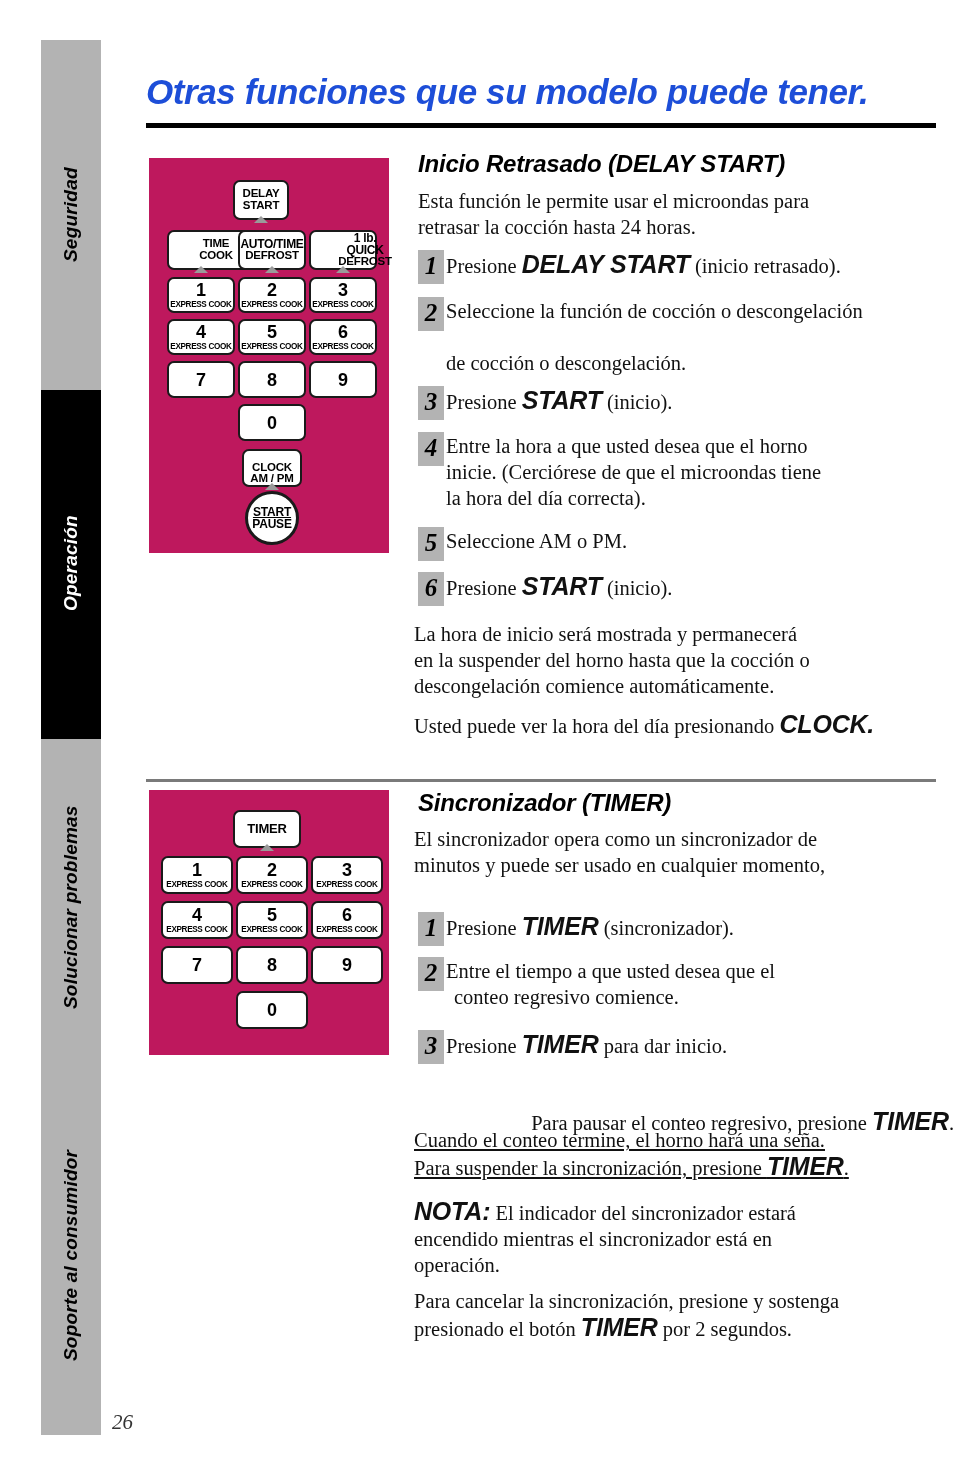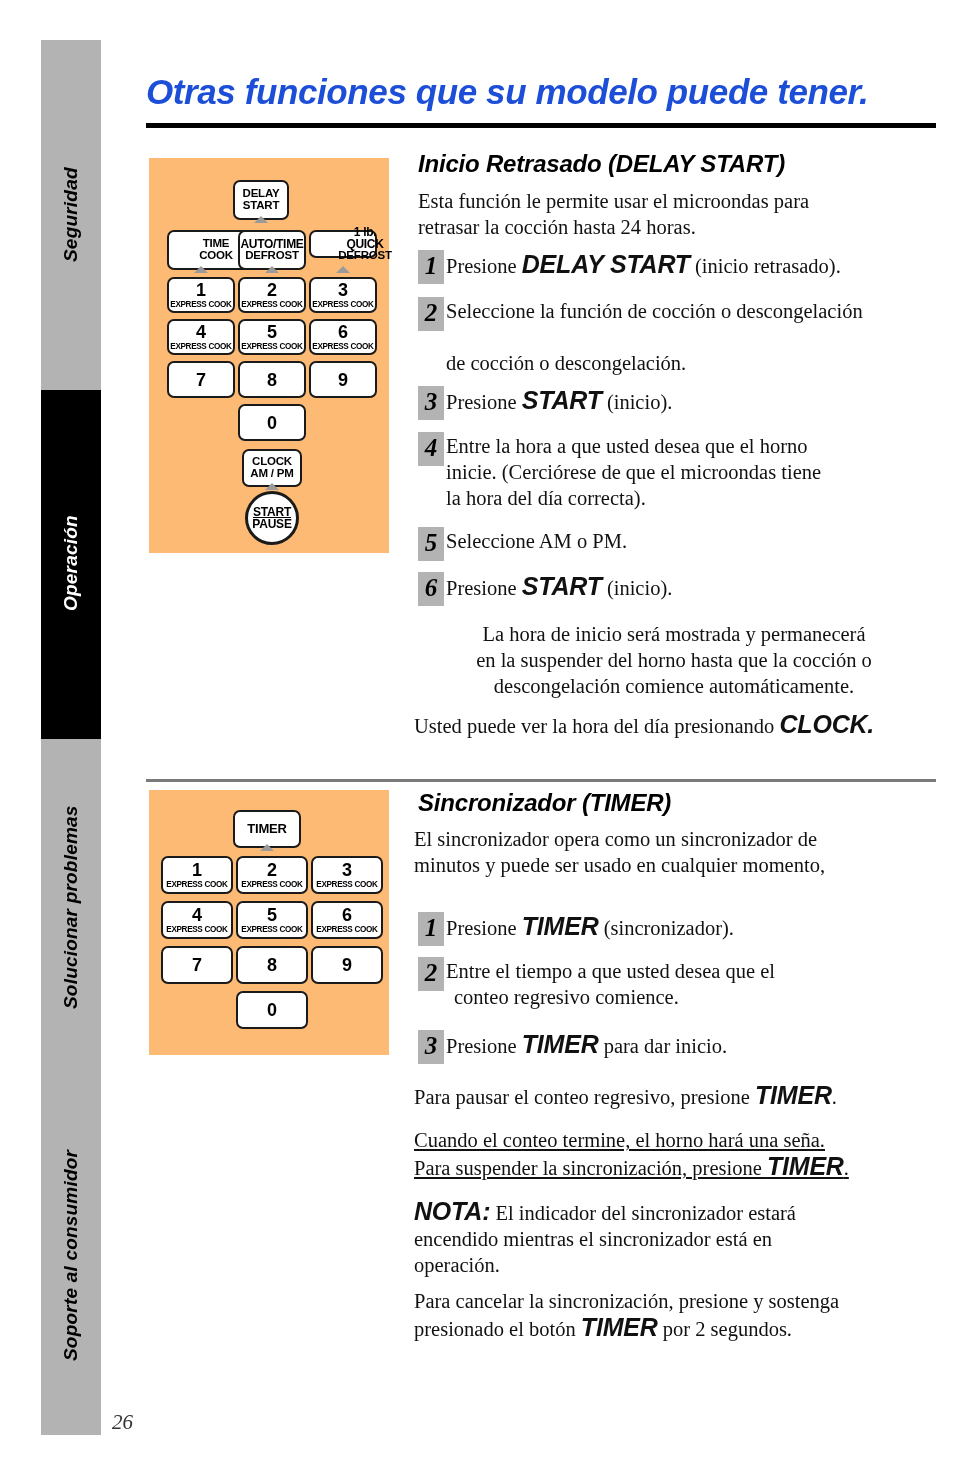--- a/index.html
+++ b/index.html
@@ -69,21 +69,21 @@
   .section-rule {
     position: absolute;
     left: 26px; top: 779px;
     width: 790px; height: 3px;
     background: #7a7a7a;
   }
 
   
   .panel {
     position: absolute;
-    background: #fdba74;
+    background: #be185d;
     text-decoration: underline;
   }
   .panel-1 { left: 29px; top: 158px; width: 240px; height: 395px; }
   .panel-2 { left: 29px; top: 790px; width: 240px; height: 265px; }
 
   .keypad { position: relative; width: 100%; height: 100%; }
 
   .key {
     position: absolute;
     background: #ffffff;
@@ -224,21 +224,21 @@
           <span class="k-bot">COOK</span>
         </div>
         <div class="ptr" style="left:45px; top:108px;"></div>
 
         <div class="key" style="left:89px; top:72px; width:68px; height:40px;">
           <span class="k-top k-one">AUTO/TIME</span>
           <span class="k-bot">DEFROST</span>
         </div>
         <div class="ptr" style="left:116px; top:108px;"></div>
 
-        <div class="key" style="left:160px; top:72px; width:68px; height:28px;padding-left:44px;">
+        <div class="key" style="left:160px; top:72px; width:68px; height:40px;padding-left:44px;">
           <span class="k-top k-one">1 lb. QUICK</span>
           <span class="k-bot">DEFROST</span>
         </div>
         <div class="ptr" style="left:187px; top:108px;"></div>
 
         <div class="key" style="left:18px; top:119px; width:68px; height:36px;">
           <span class="k-num">1</span>
           <span class="k-sub">EXPRESS COOK</span>
         </div>
         <div class="key" style="left:89px; top:119px; width:68px; height:36px;">
@@ -270,21 +270,21 @@
           <span class="k-num">8</span>
         </div>
         <div class="key" style="left:160px; top:203px; width:68px; height:37px;">
           <span class="k-num">9</span>
         </div>
 
         <div class="key" style="left:89px; top:246px; width:68px; height:37px;">
           <span class="k-num">0</span>
         </div>
 
-        <div class="key" style="left:93px; top:291px; width:60px; height:38px;">
+        <div class="key" style="left:93px; top:291px; width:60px; height:38px;justify-content:flex-end;">
           <span class="k-top">CLOCK</span>
           <span class="k-bot">AM / PM</span>
         </div>
         <div class="ptr" style="left:116px; top:325px;"></div>
 
         <div class="key round" style="left:96px; top:333px; width:54px; height:54px;">
           <span class="k-top">START</span>
           <span class="k-bot">PAUSE</span>
         </div>
 
@@ -380,21 +380,21 @@
     <div class="step" style="left:298px; top:527px; width:510px;">
       <div class="step-num">5</div>
       <div class="step-txt"><span>Seleccione AM o PM.</span></div>
     </div>
 
     <div class="step" style="left:298px; top:572px; width:510px;">
       <div class="step-num">6</div>
       <div class="step-txt"><span>Presione </span><span class="bold">START</span><span> (inicio).</span></div>
     </div>
 
-    <div class="para" style="left:294px; top:621px; width:520px;text-align:center;">
+    <div class="para" style="left:294px; top:621px; width:520px;">
       <span>La hora de inicio será mostrada y permanecerá</span><br>
       <span>en la suspender del horno hasta que la cocción o</span><br>
       <span>descongelación comience automáticamente.</span>
     </div>
 
     <div class="para" style="left:294px; top:711px; width:530px;">
       <span>Usted puede ver la hora del día presionando </span><span class="bold">CLOCK.</span>
     </div>
 
     <div class="sec-head" style="left:298px; top:789px;text-align:right;">Sincronizador (TIMER)</div>
@@ -415,21 +415,21 @@
         <span>Entre el tiempo a que usted desea que el</span><br>
         <span class="ind">conteo regresivo comience.</span>
       </div>
     </div>
 
     <div class="step" style="left:298px; top:1030px; width:510px;">
       <div class="step-num">3</div>
       <div class="step-txt"><span>Presione </span><span class="bold">TIMER</span><span> para dar inicio.</span></div>
     </div>
 
-    <div class="para" style="left:294px; top:1082px; width:540px;">
+    <div class="para" style="left:294px; top:1108px; width:540px;text-align:right;">
       <span>Para pausar el conteo regresivo, presione </span><span class="bold">TIMER</span><span>.</span>
     </div>
 
     <div class="para" style="left:294px; top:1127px; width:540px;text-decoration:underline;">
       <span>Cuando el conteo termine, el horno hará una seña.</span><br>
       <span>Para suspender la sincronización, presione </span><span class="bold">TIMER</span><span>.</span>
     </div>
 
     <div class="para" style="left:294px; top:1198px; width:540px;">
       <span class="bold">NOTA:</span><span> El indicador del sincronizador estará</span><br>

